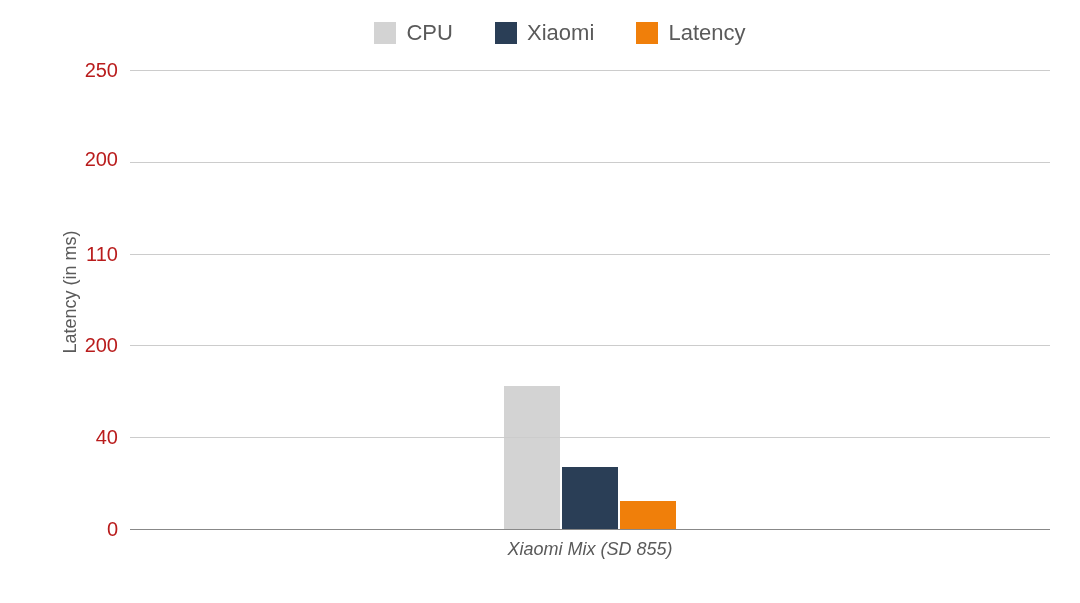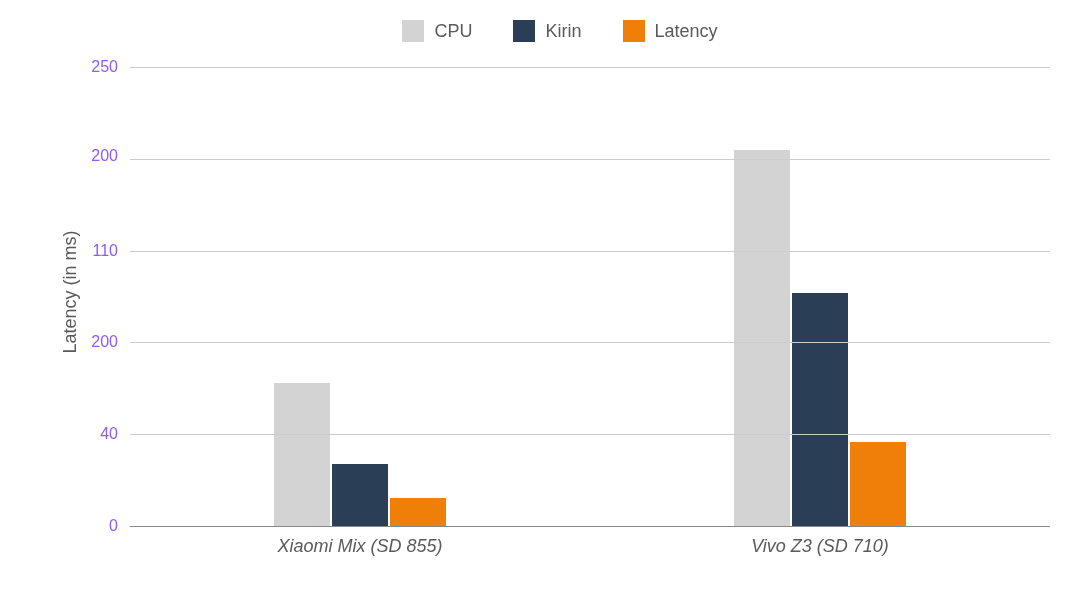--- a/index.html
+++ b/index.html
@@ -14,21 +14,21 @@
   }
   .chart-wrap {
     position: absolute;
     left: 60px;
     top: 20px;
     right: 20px;
     bottom: 40px;
   }
   .legend {
     text-align: center;
-    font-size: 18px;
+    font-size: 22px;
     color: #5a5a5a;
     margin-bottom: 20px;
   }
   .legend .item {
     display: inline-flex;
     align-items: center;
     margin: 0 18px;
   }
   .legend .swatch {
     width: 22px;
@@ -56,22 +56,22 @@
     left: 0;
     right: 0;
     border-top: 1px solid #ccc;
     height: 0;
   }
   .gridline.zero { border-top: 1px solid #888; }
   .ytick {
     position: absolute;
     left: -12px;
     transform: translate(-100%, -50%);
-    font-size: 16px;
-    color: #8b5cf6;
+    font-size: 20px;
+    color: #b91c1c;
   }
   .groups {
     position: absolute;
     left: 0; right: 0; top: 0; bottom: 0;
     display: flex;
     align-items: flex-end;
     font-style: italic;
   }
   .group {
     flex: 1;
@@ -100,43 +100,37 @@
 
 <div class="chart-wrap">
 
   <div class="legend">
     <span class="item">
       <span class="swatch" style="background:#d3d3d3"></span>
       <span>CPU</span>
     </span>
     <span class="item">
       <span class="swatch" style="background:#2a3e56"></span>
-      <span>Kirin</span>
+      <span>Xiaomi</span>
     </span>
     <span class="item">
       <span class="swatch" style="background:#f07f0a"></span>
       <span>Latency</span>
     </span>
   </div>
 
   <div class="ylabel">Latency (in ms)</div>
 
   <div class="plot" id="plot">
     <div class="groups" id="groups">
         <div class="group">
           <div class="bar" title="CPU: 78" style="height: 143.208px; background: rgb(211, 211, 211);"></div>
           <div class="bar" title="OpenGL: 34" style="height: 62.424px; background: rgb(42, 62, 86);"></div>
           <div class="bar" title="OpenCL: 15" style="height: 27.54px; background: rgb(240, 127, 10);"></div>
           <div class="xtick">Xiaomi Mix (SD 855)</div>
-        </div>
-        <div class="group">
-          <div class="bar" title="CPU: 205" style="height: 376.38px; background: rgb(211, 211, 211);"></div>
-          <div class="bar" title="OpenGL: 127" style="height: 233.172px; background: rgb(42, 62, 86);"></div>
-          <div class="bar" title="OpenCL: 46" style="height: 84.456px; background: rgb(240, 127, 10);"></div>
-          <div class="xtick">Vivo Z3 (SD 710)</div>
         </div>
       </div>
   <div class="gridline zero" style="top: 459px;"></div>
       <div class="ytick" style="top: 459px;">0</div>
       <div class="gridline" style="top: 367.2px;"></div>
       <div class="ytick" style="top: 367.2px;">40</div>
       <div class="gridline" style="top: 275.4px;"></div>
       <div class="ytick" style="top: 275.4px;">200</div>
       <div class="gridline" style="top: 183.6px;"></div>
       <div class="ytick" style="top: 183.6px;">110</div>

